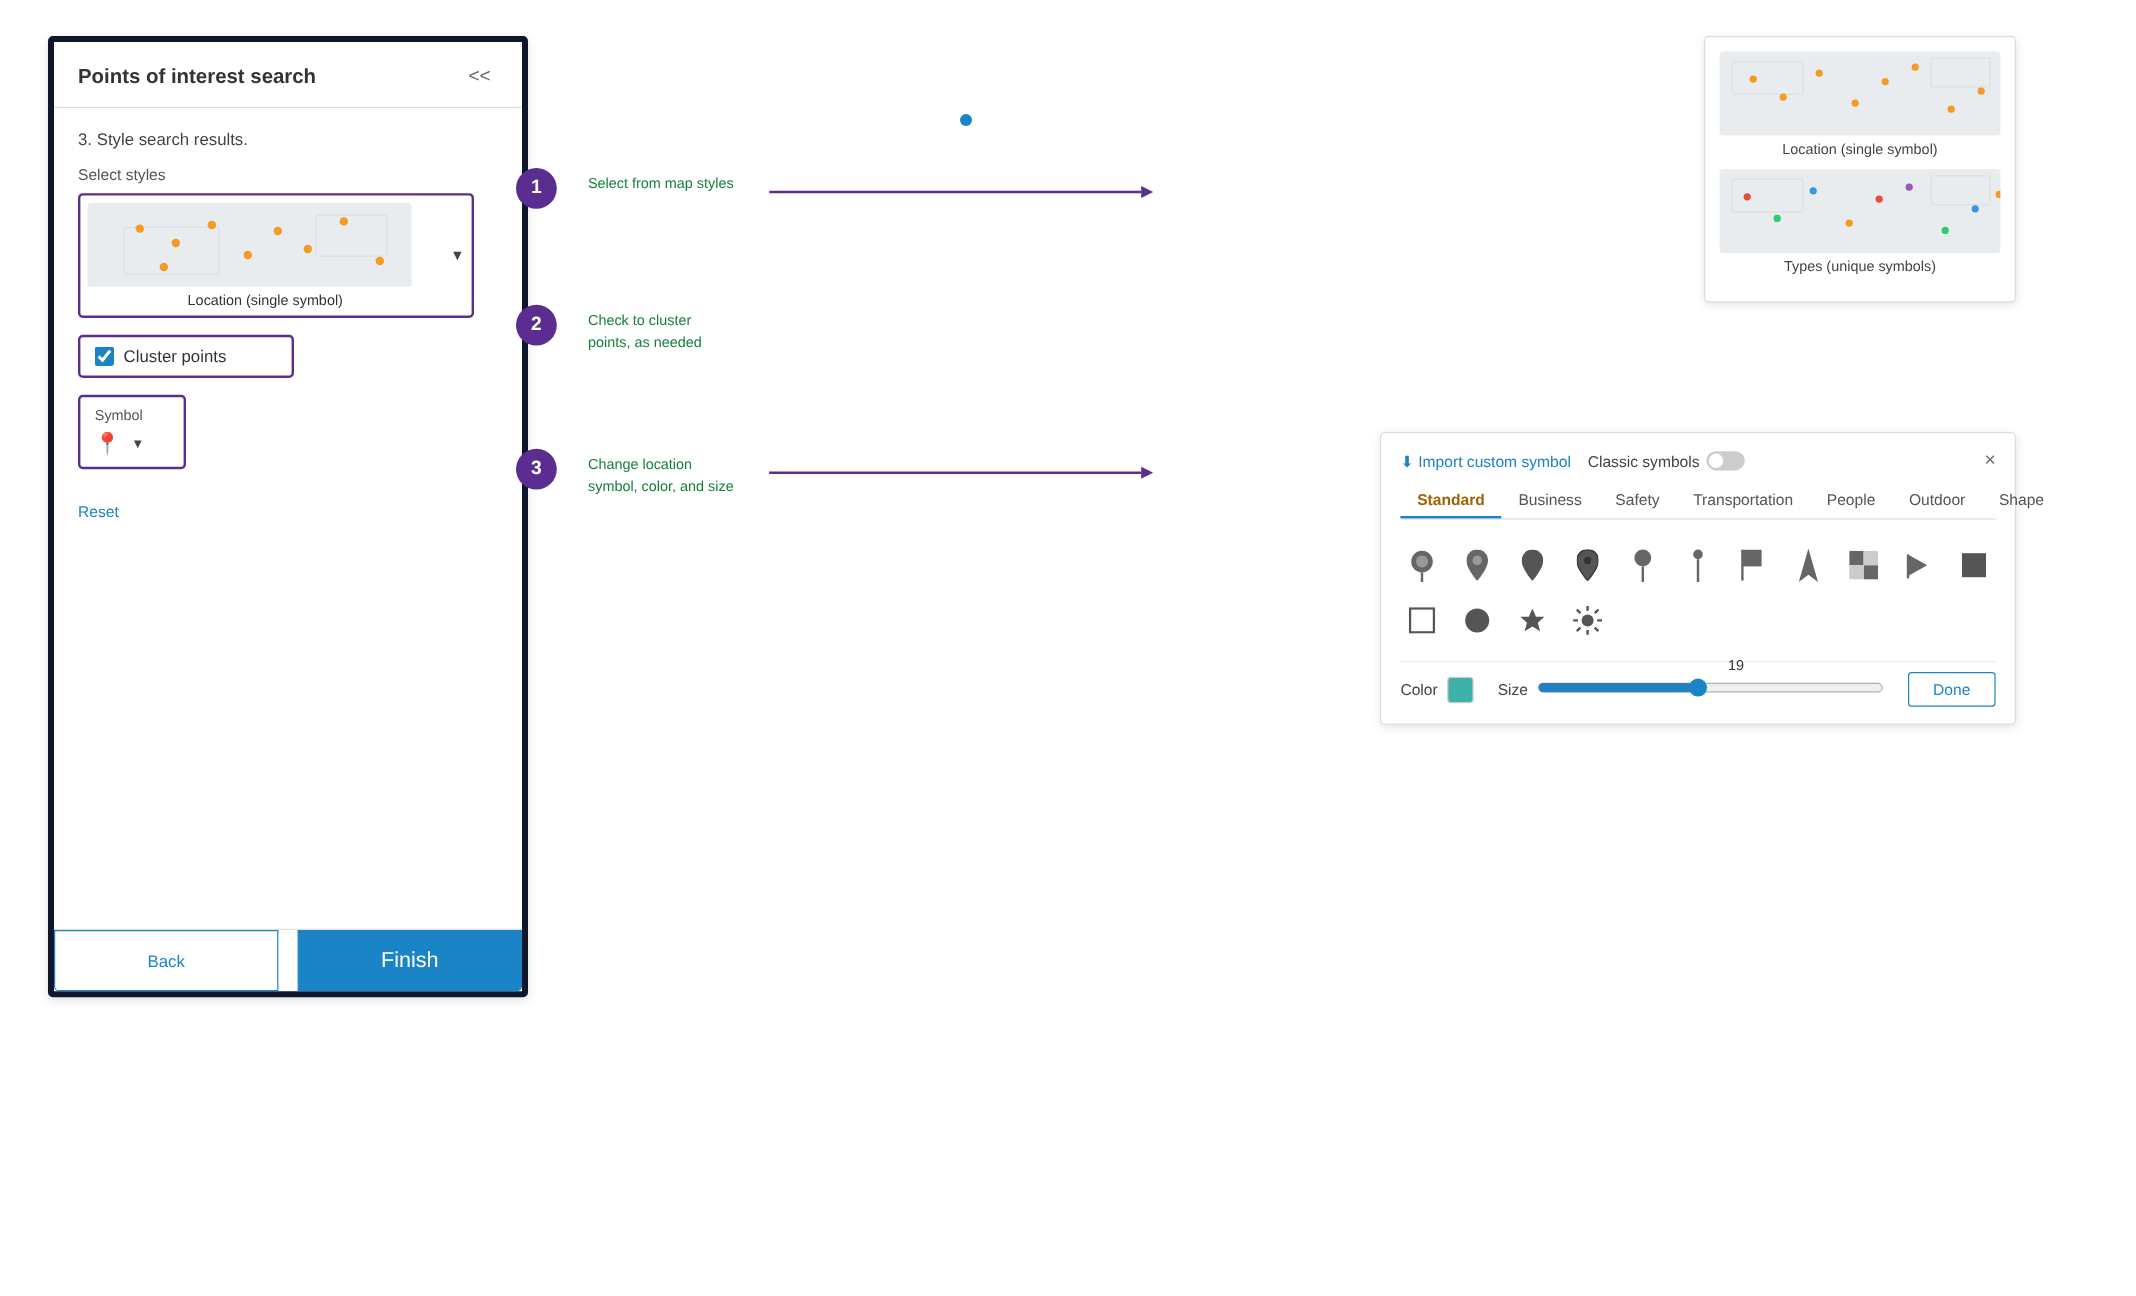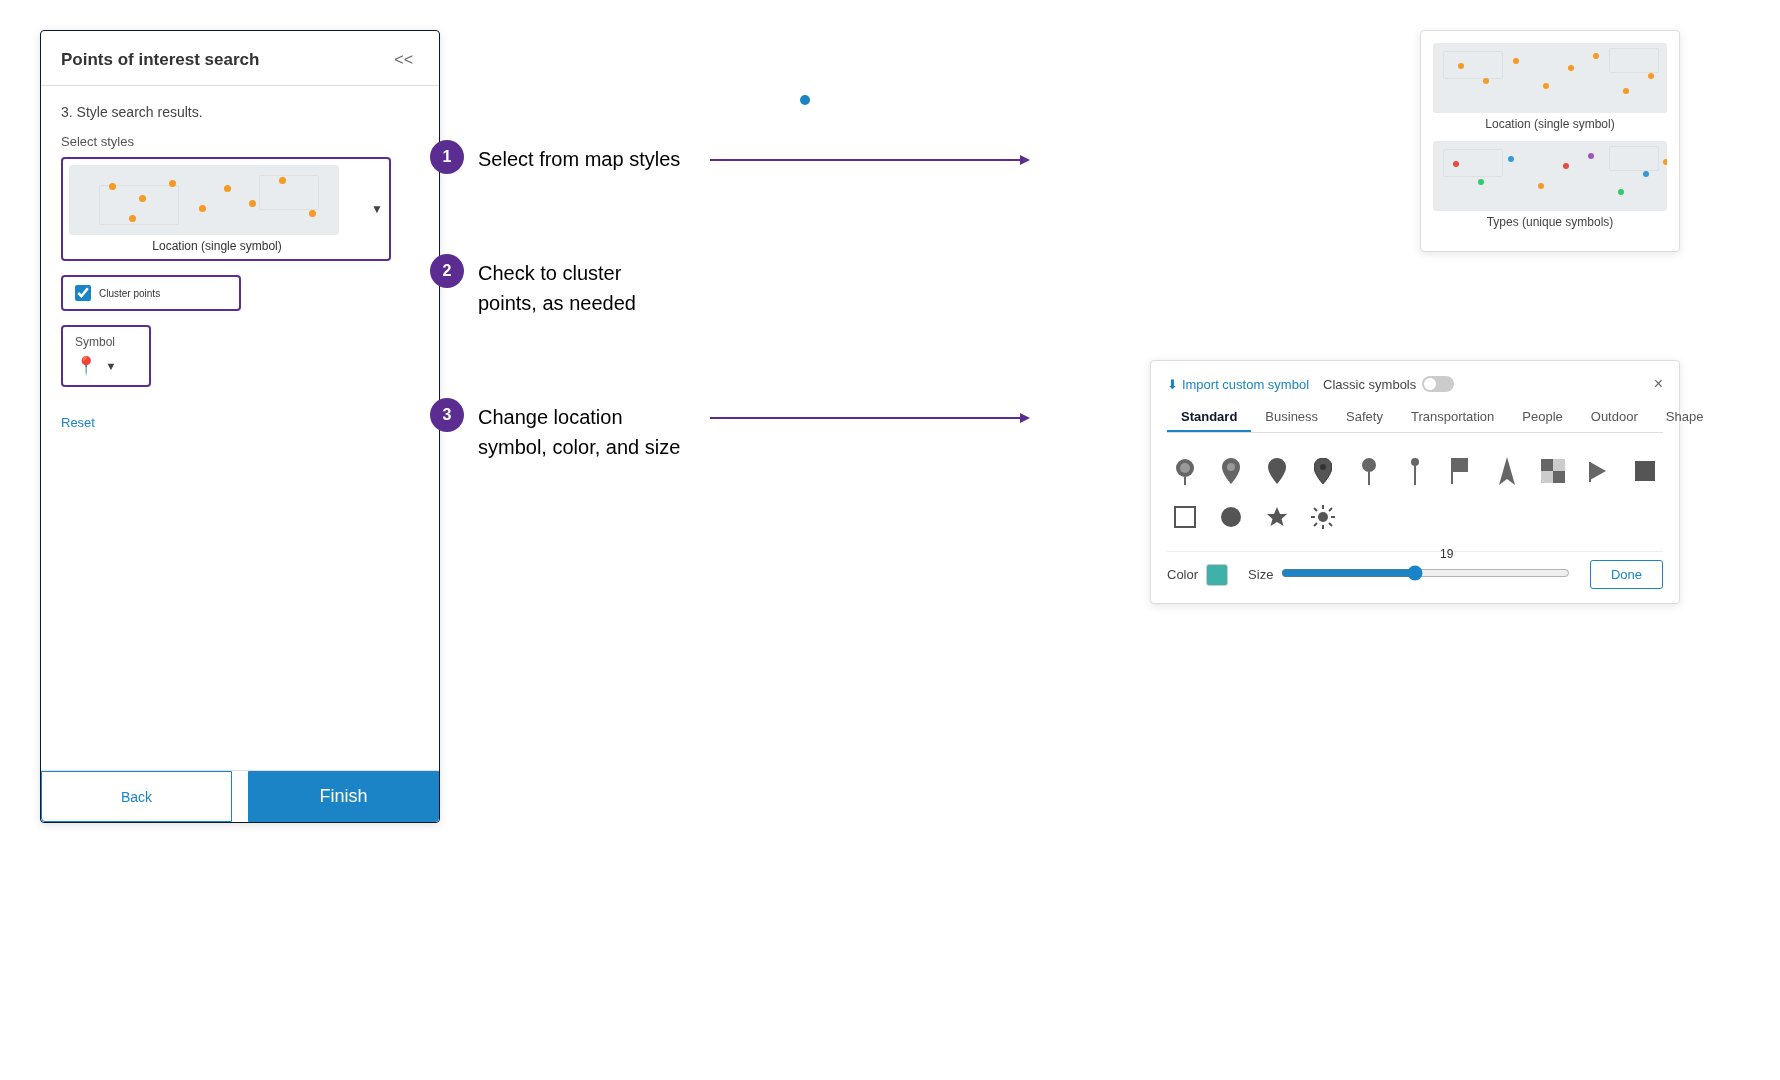--- a/index.html
+++ b/index.html
@@ -14,21 +14,21 @@
       position: relative;
     }
 
     
     .left-panel {
       position: absolute;
       left: 40px;
       top: 30px;
       width: 400px;
       background: #fff;
-      border: 1px solid #0f172a;
+      border: 5px solid #0f172a;
       border-radius: 4px;
       padding: 0;
       box-shadow: 0 2px 8px rgba(0,0,0,0.12);
     }
     .panel-header {
       display: flex;
       align-items: center;
       justify-content: space-between;
       padding: 18px 20px 14px 20px;
       border-bottom: 1px solid #e0e0e0;
@@ -109,21 +109,21 @@
       margin-bottom: 14px;
       background: #fff;
     }
     .cluster-checkbox {
       width: 16px;
       height: 16px;
       accent-color: #1a84c6;
       cursor: pointer;
     }
     .cluster-label {
-      font-size: 10px;
+      font-size: 14px;
       color: #333;
     }
     .symbol-section {
       border: 2px solid #5c2d91;
       border-radius: 4px;
       padding: 8px 12px;
       width: 90px;
       background: #fff;
       margin-bottom: 8px;
     }
@@ -203,24 +203,25 @@
       background: #5c2d91;
       color: #fff;
       font-size: 16px;
       font-weight: bold;
       display: flex;
       align-items: center;
       justify-content: center;
       flex-shrink: 0;
     }
     .annotation-text {
-      font-size: 20px;
-      color: #000000;
+      font-size: 12px;
+      color: #15803d;
       line-height: 1.5;
       padding-top: 4px;
+      margin-left: 12px;
     }
 
     
     .right-top {
       position: absolute;
       right: 100px;
       top: 30px;
       width: 260px;
       background: #fff;
       border: 1px solid #ddd;
@@ -316,21 +317,21 @@
       font-size: 13px;
       cursor: pointer;
       color: #555;
       border-bottom: 2px solid transparent;
       background: none;
       border-top: none;
       border-left: none;
       border-right: none;
     }
     .symbol-tab.active {
-      color: #0f172a;
+      color: #a16207;
       border-bottom: 2px solid #1a84c6;
       font-weight: 600;
     }
     .symbol-grid {
       display: flex;
       flex-wrap: wrap;
       gap: 10px;
       padding: 8px 0 16px 0;
     }
     .symbol-cell {

